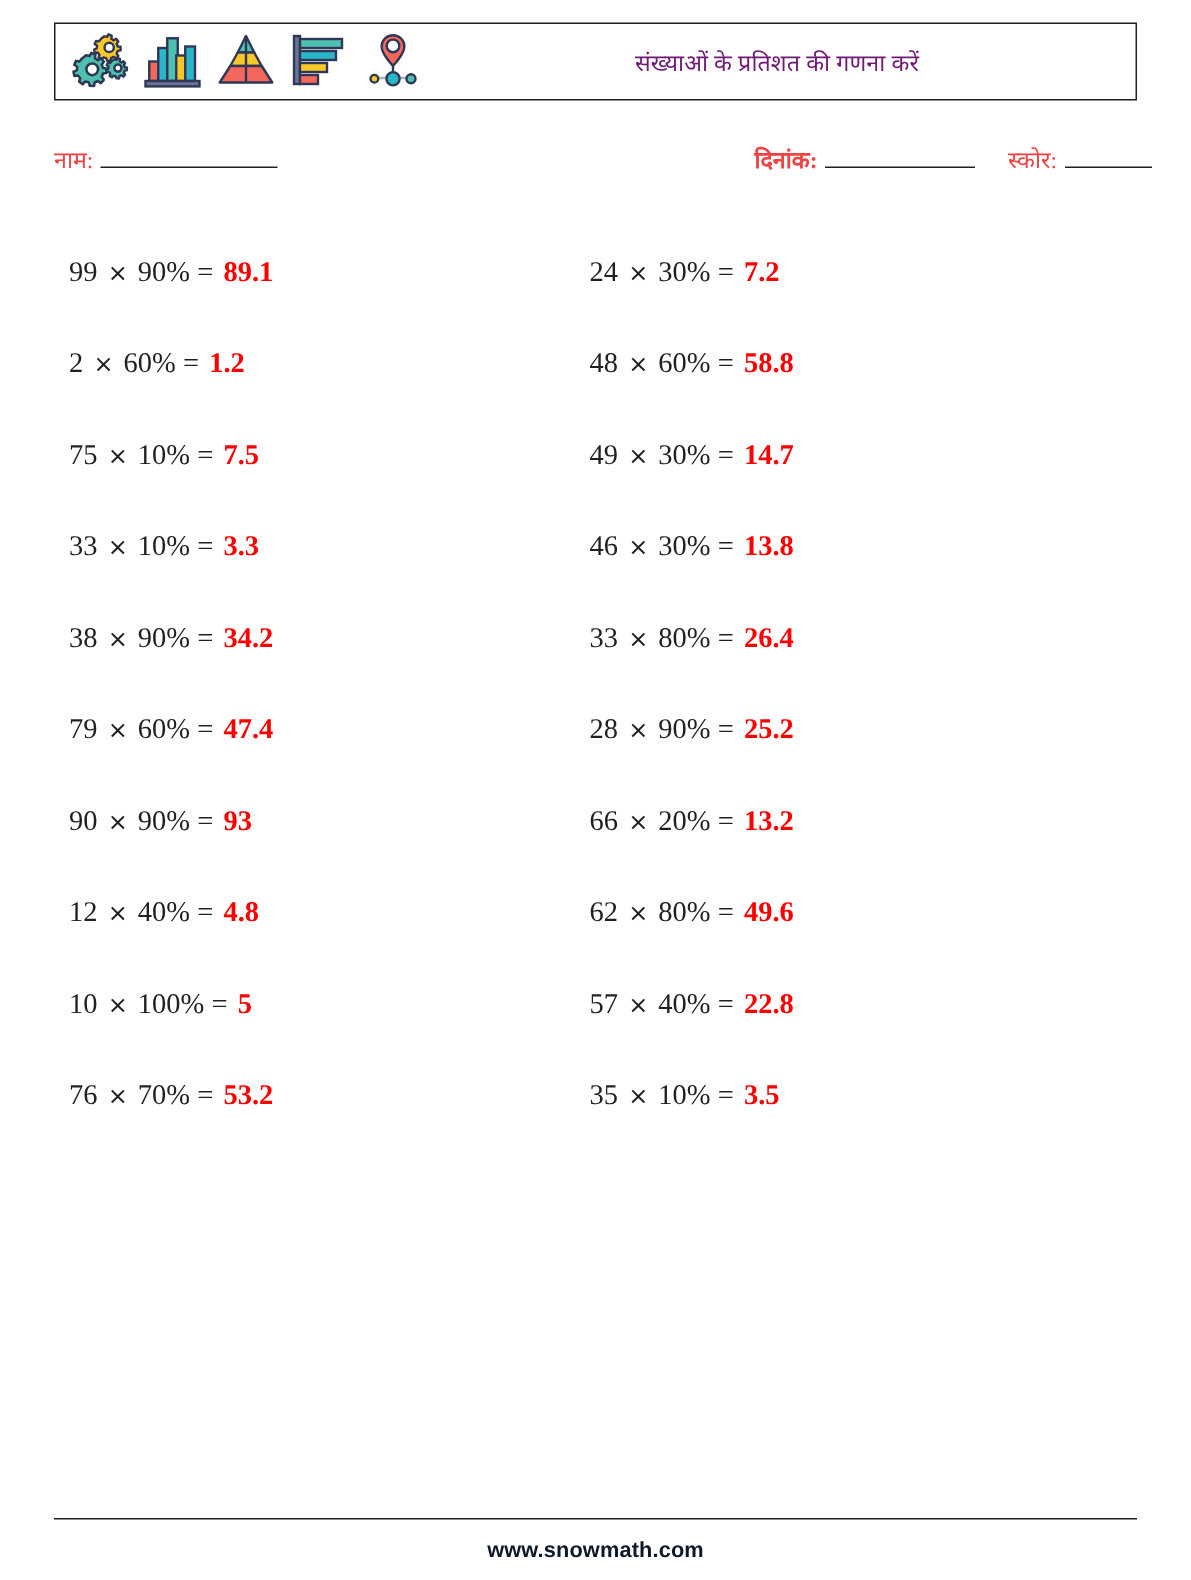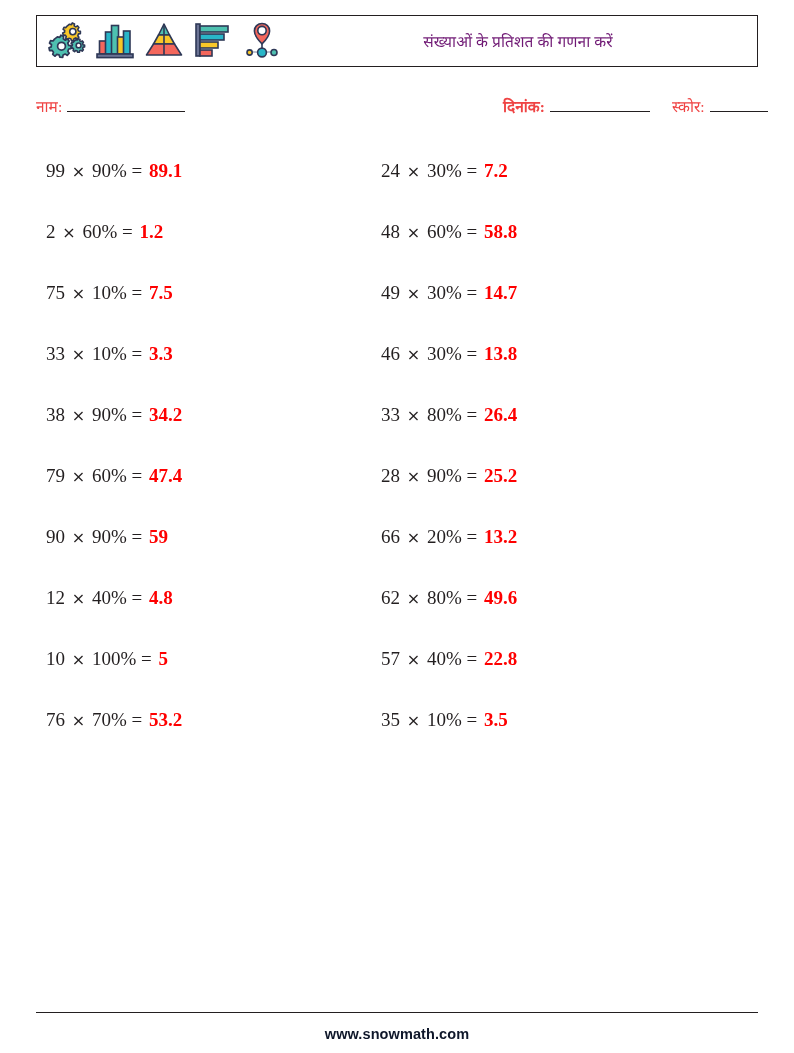--- a/index.html
+++ b/index.html
@@ -85,25 +85,25 @@
     position: absolute;
     left: 0;
     top: 140px;
     width: 794px;
   }
   .col {
     position: absolute;
     top: 0;
   }
   .col-left  { left: 46px; }
-  .col-right { left: 381px; }
+  .col-right { left: 393px; }
 
   .problem {
     height: 61px;
-    line-height: 61px;
+    line-height: 84px;
     font-size: 19px;
     white-space: nowrap;
     color: #231f20;
   }
   .expr { color: #231f20; }
   .times {
     font-family: "DejaVu Sans", sans-serif;
     font-size: 16px;
     padding: 0 2px;
   }
@@ -227,21 +227,21 @@
 </div>
 
 <div class="problems">
   <div class="col col-left" id="col-left">
       <div class="problem"><span class="expr"><span>99</span> <span class="times">×</span> <span>90%</span> <span>=</span> </span><span class="answer">89.1</span></div>
       <div class="problem"><span class="expr"><span>2</span> <span class="times">×</span> <span>60%</span> <span>=</span> </span><span class="answer">1.2</span></div>
       <div class="problem"><span class="expr"><span>75</span> <span class="times">×</span> <span>10%</span> <span>=</span> </span><span class="answer">7.5</span></div>
       <div class="problem"><span class="expr"><span>33</span> <span class="times">×</span> <span>10%</span> <span>=</span> </span><span class="answer">3.3</span></div>
       <div class="problem"><span class="expr"><span>38</span> <span class="times">×</span> <span>90%</span> <span>=</span> </span><span class="answer">34.2</span></div>
       <div class="problem"><span class="expr"><span>79</span> <span class="times">×</span> <span>60%</span> <span>=</span> </span><span class="answer">47.4</span></div>
-      <div class="problem"><span class="expr"><span>90</span> <span class="times">×</span> <span>90%</span> <span>=</span> </span><span class="answer">59</span></div>
+      <div class="problem"><span class="expr"><span>90</span> <span class="times">×</span> <span>90%</span> <span>=</span> </span><span class="answer">93</span></div>
       <div class="problem"><span class="expr"><span>12</span> <span class="times">×</span> <span>40%</span> <span>=</span> </span><span class="answer">4.8</span></div>
       <div class="problem"><span class="expr"><span>10</span> <span class="times">×</span> <span>100%</span> <span>=</span> </span><span class="answer">5</span></div>
       <div class="problem"><span class="expr"><span>76</span> <span class="times">×</span> <span>70%</span> <span>=</span> </span><span class="answer">53.2</span></div>
     </div>
   <div class="col col-right" id="col-right">
       <div class="problem"><span class="expr"><span>24</span> <span class="times">×</span> <span>30%</span> <span>=</span> </span><span class="answer">7.2</span></div>
       <div class="problem"><span class="expr"><span>48</span> <span class="times">×</span> <span>60%</span> <span>=</span> </span><span class="answer">58.8</span></div>
       <div class="problem"><span class="expr"><span>49</span> <span class="times">×</span> <span>30%</span> <span>=</span> </span><span class="answer">14.7</span></div>
       <div class="problem"><span class="expr"><span>46</span> <span class="times">×</span> <span>30%</span> <span>=</span> </span><span class="answer">13.8</span></div>
       <div class="problem"><span class="expr"><span>33</span> <span class="times">×</span> <span>80%</span> <span>=</span> </span><span class="answer">26.4</span></div>

